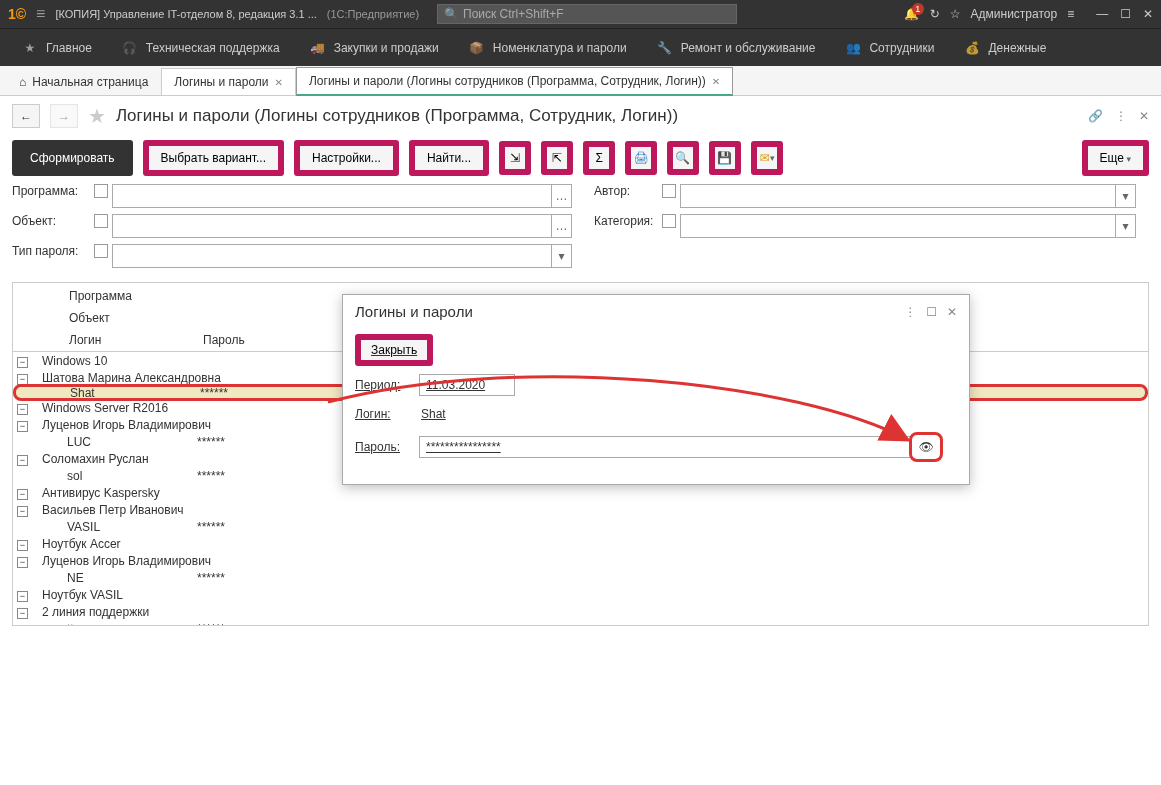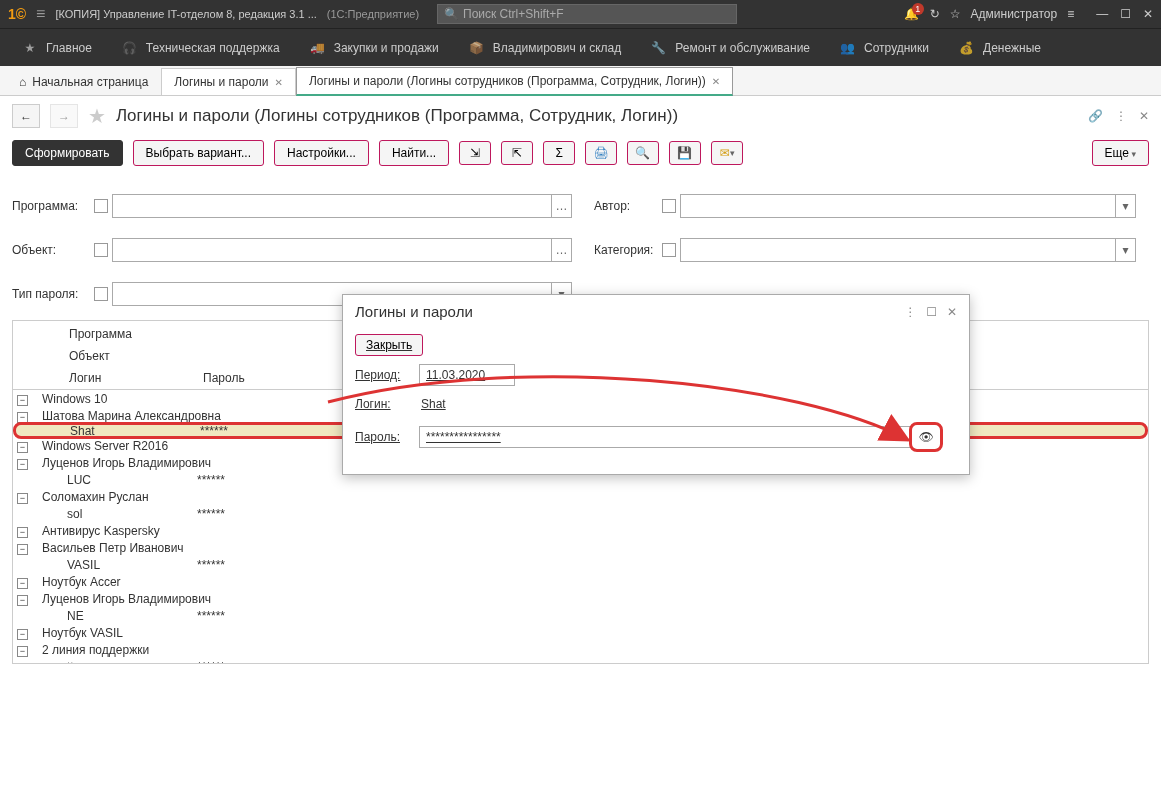--- a/index.html
+++ b/index.html
@@ -23,26 +23,26 @@
 .tab.home { color: #333; }
 .tab.plain { background: #fff; border-color: #ccc; }
 .tab.active { background: #fff; border-color: #999; border-bottom: 2px solid #4a8; position: relative; top: 1px; }
 .tab .tab-close { font-size: 10px; color: #888; }
 .page-header { display: flex; align-items: center; padding: 8px 12px; gap: 10px; }
 .navbtn { border: 1px solid #ccc; background: #f5f5f5; width: 28px; height: 24px; display: flex; align-items: center; justify-content: center; cursor: pointer; }
 .star { color: #ccc; font-size: 20px; }
 .page-title { font-size: 17px; font-weight: normal; color: #333; }
 .page-hdr-right { margin-left: auto; display: flex; gap: 12px; align-items: center; }
 .toolbar { display: flex; align-items: center; gap: 10px; padding: 4px 12px; }
-.btn { border: 1px solid #be185d; background: #f5f5f5; padding: 5px 12px; cursor: pointer; font-size: 12px; border-radius: 3px; }
+.btn { border: 6px solid #be185d; background: #f5f5f5; padding: 5px 12px; cursor: pointer; font-size: 12px; border-radius: 3px; }
 .btn.primary { background: #333; color: #fff; border-color: #333; }
 .btn.iconbtn { padding: 4px 6px; width: 32px; display: flex; align-items: center; justify-content: center; }
 .btn.dd::after { content: " ▾"; font-size: 9px; color: #666; }
 .filters { padding: 4px 12px; }
-.filter-row { display: flex; align-items: center; gap: 4px; margin-bottom: 6px; margin-top: 20px; }
+.filter-row { display: flex; align-items: flex-start; gap: 4px; margin-bottom: 6px; }
 .flabel { width: 78px; text-align: left; }
 .fcheck { width: 14px; height: 14px; border: 1px solid #999; }
 .finput { border: 1px solid #aaa; height: 24px; flex: 0 0 auto; background: #fff; display: flex; }
 .finput .sel { margin-left: auto; width: 20px; border-left: 1px solid #aaa; display: flex; align-items: center; justify-content: center; color: #666; }
 .content-area { border: 1px solid #ccc; margin: 4px 12px; height: 344px; background: #fff; position: relative; overflow: hidden; }
 .tree-table { padding: 2px 0; }
 .tree-header { border-bottom: 1px solid #ccc; }
 .tree-header div, .tree-row div { padding: 2px 4px; }
 .th-row { display: flex; }
 .th-main { flex: 1; padding-left: 52px !important; }
@@ -101,21 +101,21 @@
   <div class="menu-item">
       <span class="micon">🎧</span>
       <span>Техническая поддержка</span>
     </div>
   <div class="menu-item">
       <span class="micon">🚚</span>
       <span>Закупки и продажи</span>
     </div>
   <div class="menu-item">
       <span class="micon">📦</span>
-      <span>Владимирович и склад</span>
+      <span>Номенклатура и пароли</span>
     </div>
   <div class="menu-item">
       <span class="micon">🔧</span>
       <span>Ремонт и обслуживание</span>
     </div>
   <div class="menu-item">
       <span class="micon">👥</span>
       <span>Сотрудники</span>
     </div>
   <div class="menu-item">

